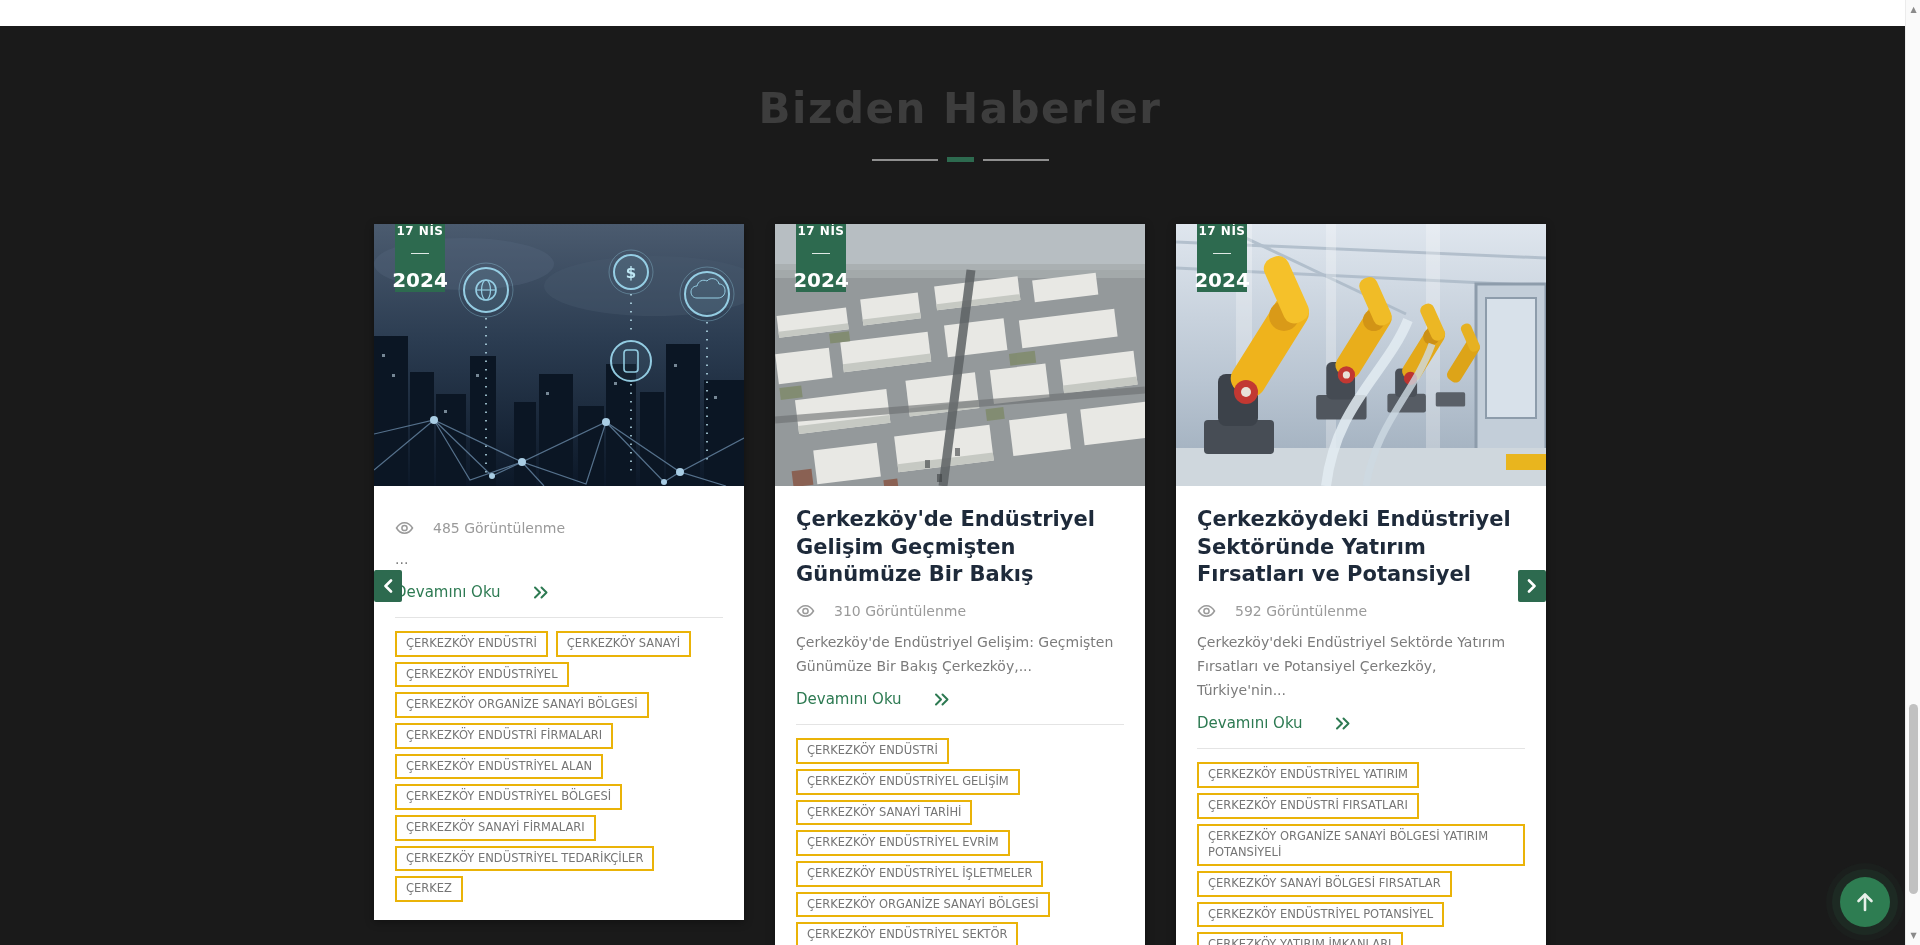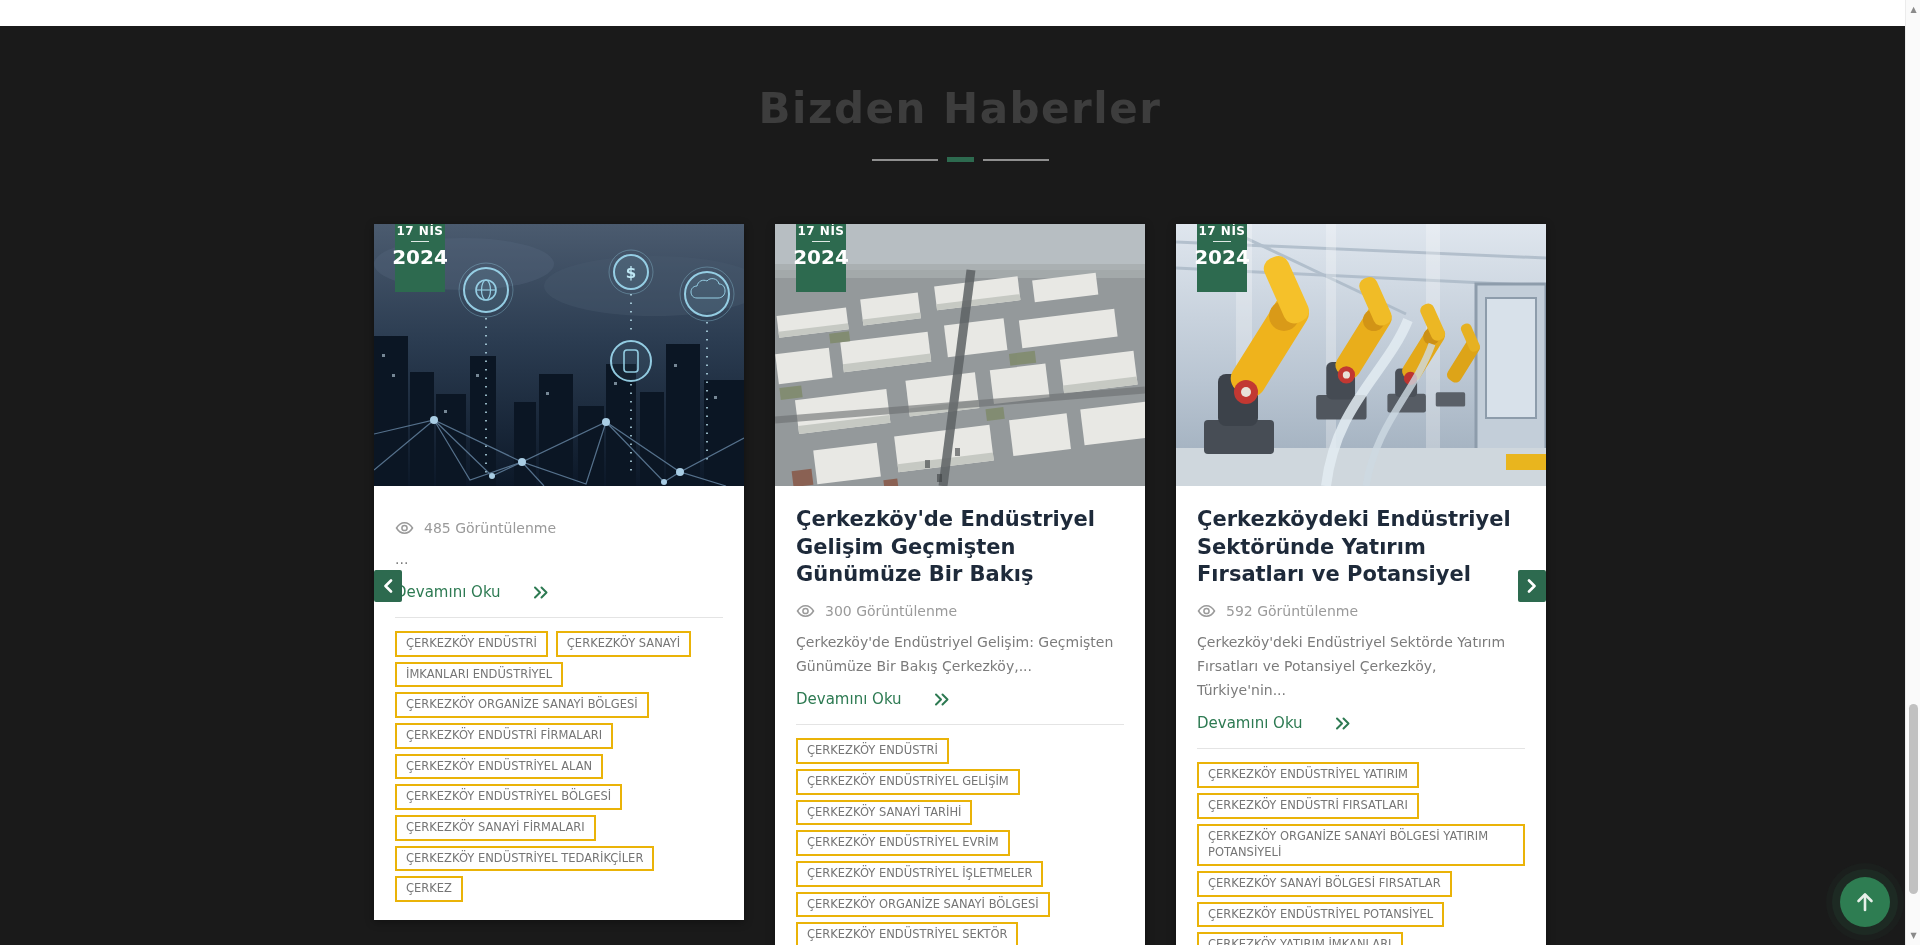--- a/index.html
+++ b/index.html
@@ -29,32 +29,32 @@
   .carousel{width:1172px;margin:62px auto 0;position:relative;}
   .cards{display:flex;gap:31px;align-items:flex-start;}
 
   .card{width:370px;background:var(--card-bg);box-shadow:0 2px 8px rgba(0,0,0,.35);}
   .card-image{height:262px;position:relative;overflow:hidden;display:block;cursor:pointer;}
   .card-image svg{display:block;width:370px;height:262px;}
 
   .date-badge{
     position:absolute;top:0;left:21px;width:50px;height:68px;
     background:var(--badge-green);color:#fff;text-align:center;
-    display:flex;flex-direction:column;align-items:center;justify-content:flex-start;gap:3px;
+    display:flex;flex-direction:column;align-items:center;justify-content:space-between;gap:3px;
   }
   .date-day{font-size:12px;font-weight:bold;letter-spacing:.5px;}
   .badge-line{width:18px;height:1px;background:rgba(255,255,255,.85);}
   .date-year{font-size:20px;font-weight:600;}
 
   .card-body{padding:20px 21px 18px;}
   .news-title{
     font-size:21px;line-height:1.32;font-weight:bold;color:var(--title-navy);
     cursor:pointer;
   }
-  .views-row{display:flex;align-items:center;gap:10px;margin-top:14px;color:var(--muted-gray);font-size:14px;}
+  .views-row{display:flex;align-items:center;gap:19px;margin-top:14px;color:var(--muted-gray);font-size:14px;}
   .views-row svg{flex:0 0 auto;}
   .excerpt{margin-top:11px;color:#7b7b7b;font-size:14px;line-height:1.72;min-height:22px;}
   .read-more{
     margin-top:12px;display:inline-flex;align-items:center;gap:32px;
     color:var(--accent-green);font-size:15px;font-weight:500;cursor:pointer;text-decoration:none;
   }
   .rule{border-top:1px solid #e4e4e4;margin:16px 0 13px;}
   .tags{display:flex;flex-wrap:wrap;gap:5px 8px;}
   .tag{
     border:2px solid #eab308;color:#757575;background:#fff;
@@ -204,21 +204,21 @@
             <span>Devamını Oku</span>
             <svg width="16" height="13" viewBox="0 0 16 13">
               <polyline points="2,1.5 7,6.5 2,11.5" fill="none" stroke="#2d7a52" stroke-width="2" stroke-linecap="round" stroke-linejoin="round"></polyline>
               <polyline points="8.5,1.5 13.5,6.5 8.5,11.5" fill="none" stroke="#2d7a52" stroke-width="2" stroke-linecap="round" stroke-linejoin="round"></polyline>
             </svg>
           </a>
           <div class="rule"></div>
           <div class="tags">
               <span class="tag">ÇERKEZKÖY ENDÜSTRİ</span>
               <span class="tag">ÇERKEZKÖY SANAYİ</span>
-              <span class="tag">İMKANLARI ENDÜSTRİYEL</span>
+              <span class="tag">ÇERKEZKÖY ENDÜSTRİYEL</span>
               <span class="tag">ÇERKEZKÖY ORGANİZE SANAYİ BÖLGESİ</span>
               <span class="tag">ÇERKEZKÖY ENDÜSTRİ FİRMALARI</span>
               <span class="tag">ÇERKEZKÖY ENDÜSTRİYEL ALAN</span>
               <span class="tag">ÇERKEZKÖY ENDÜSTRİYEL BÖLGESİ</span>
               <span class="tag">ÇERKEZKÖY SANAYİ FİRMALARI</span>
               <span class="tag">ÇERKEZKÖY ENDÜSTRİYEL TEDARİKÇİLER</span>
               <span class="tag">ÇERKEZ</span>
             </div>
         </div>
       </article>
@@ -284,21 +284,21 @@
             <span class="date-year">2024</span>
           </div>
         </div>
         <div class="card-body">
           <h3 class="news-title">Çerkezköy'de Endüstriyel Gelişim Geçmişten Günümüze Bir Bakış</h3>
           <div class="views-row">
             <svg width="19" height="16" viewBox="0 0 19 16">
               <path d="M1.5 8s3.2-5.2 8-5.2S17.5 8 17.5 8s-3.2 5.2-8 5.2S1.5 8 1.5 8z" fill="none" stroke="#9a9a9a" stroke-width="1.5"></path>
               <circle cx="9.5" cy="8" r="2.6" fill="none" stroke="#9a9a9a" stroke-width="1.5"></circle>
             </svg>
-            <span>300 Görüntülenme</span>
+            <span>310 Görüntülenme</span>
           </div>
           <p class="excerpt">Çerkezköy'de Endüstriyel Gelişim: Geçmişten Günümüze Bir Bakış Çerkezköy,...</p>
           <a class="read-more">
             <span>Devamını Oku</span>
             <svg width="16" height="13" viewBox="0 0 16 13">
               <polyline points="2,1.5 7,6.5 2,11.5" fill="none" stroke="#2d7a52" stroke-width="2" stroke-linecap="round" stroke-linejoin="round"></polyline>
               <polyline points="8.5,1.5 13.5,6.5 8.5,11.5" fill="none" stroke="#2d7a52" stroke-width="2" stroke-linecap="round" stroke-linejoin="round"></polyline>
             </svg>
           </a>
           <div class="rule"></div>

